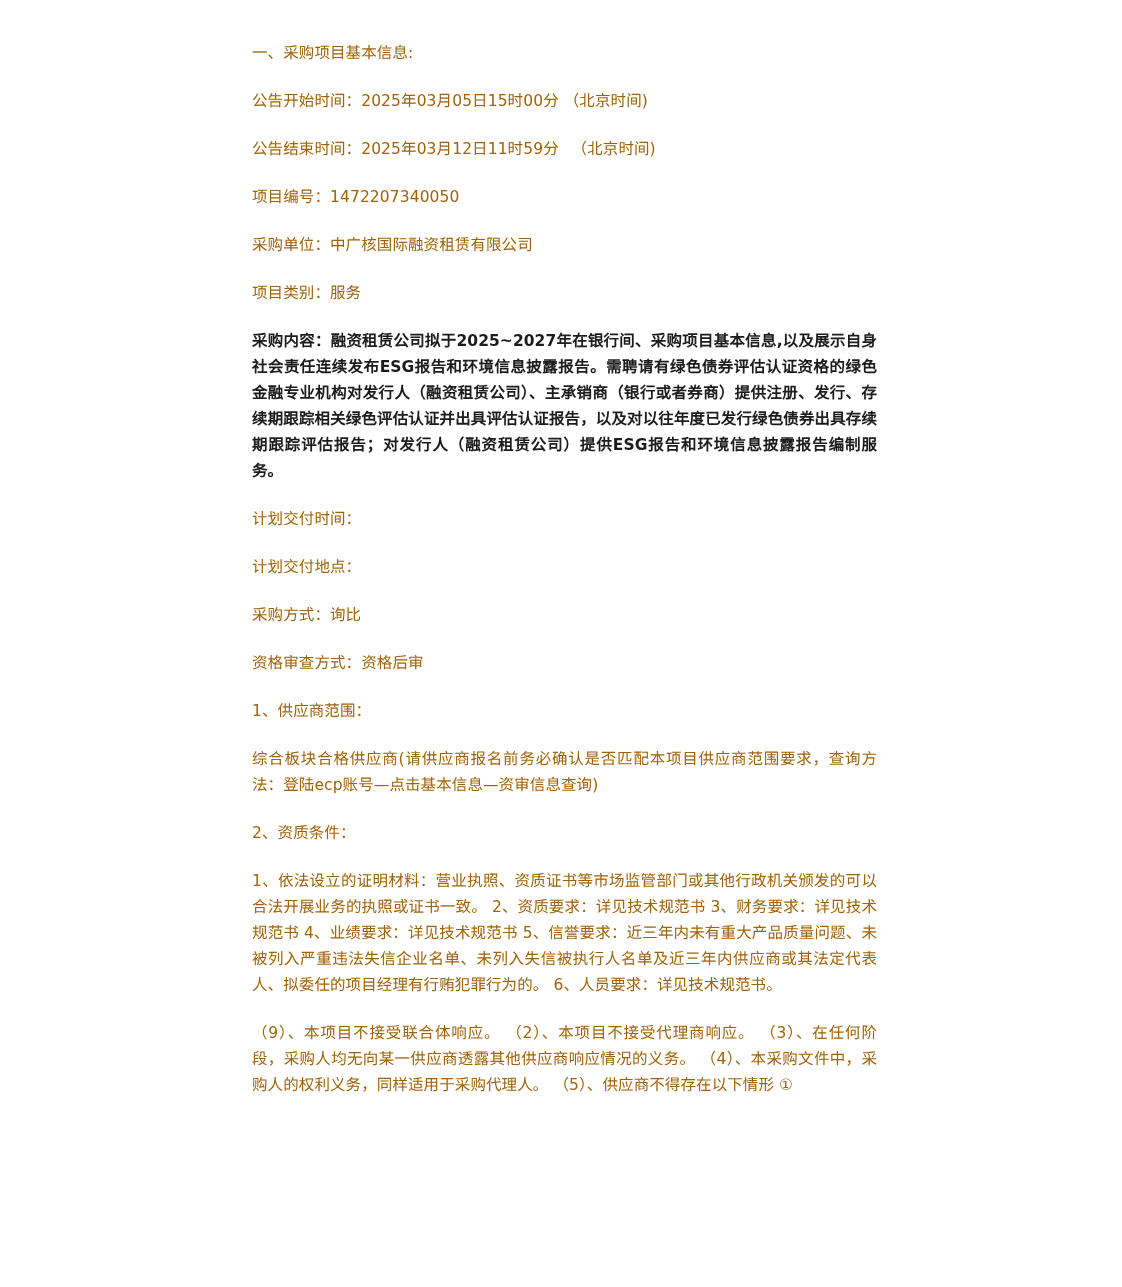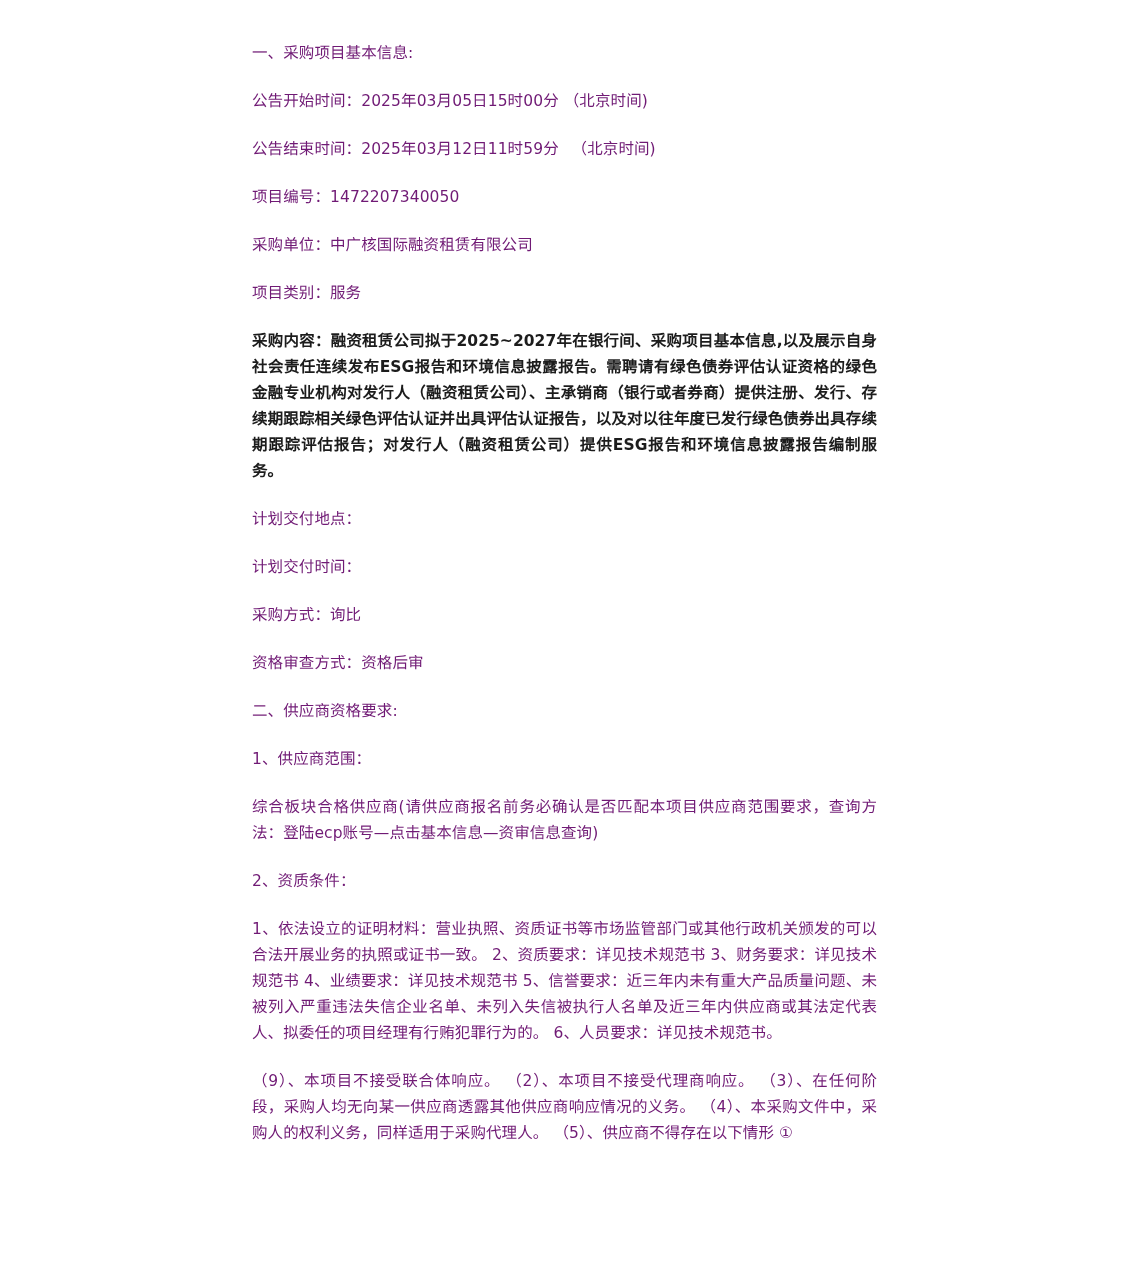--- a/index.html
+++ b/index.html
@@ -31,21 +31,21 @@
     font-weight: 600;
     color: #1f1f1f;
     margin: 0 0 22px 0;
     letter-spacing: 0.2px;
   }
 
   .para {
     font-size: 15.5px;
     line-height: 26px;
     margin: 0 0 22px 0;
-    color: #701a75;
+    color: #a16207;
     text-align: justify;
     text-justify: inter-ideograph;
     letter-spacing: 0.1px;
     word-break: break-all;
   }
 
   .para.section-head {
     font-weight: 400;
   }
 
@@ -74,29 +74,28 @@
 
   <p class="para">项目编号：1472207340050</p>
 
 
   <p class="para">采购单位：中广核国际融资租赁有限公司</p>
 
   <p class="para">项目类别：服务</p>
 
   <p class="para emphasis">采购内容：融资租赁公司拟于2025~2027年在银行间、采购项目基本信息,以及展示自身社会责任连续发布ESG报告和环境信息披露报告。需聘请有绿色债券评估认证资格的绿色金融专业机构对发行人（融资租赁公司）、主承销商（银行或者券商）提供注册、发行、存续期跟踪相关绿色评估认证并出具评估认证报告，以及对以往年度已发行绿色债券出具存续期跟踪评估报告；对发行人（融资租赁公司）提供ESG报告和环境信息披露报告编制服务。</p>
 
+  <p class="para">计划交付时间：</p>
+
   <p class="para">计划交付地点：</p>
-
-  <p class="para">计划交付时间：</p>
 
   <p class="para">采购方式：询比</p>
 
   <p class="para">资格审查方式：资格后审</p>
 
-  <p class="para section-head">二、供应商资格要求:</p>
 
   <p class="para">1、供应商范围：</p>
 
   <p class="para">综合板块合格供应商(请供应商报名前务必确认是否匹配本项目供应商范围要求，查询方法：登陆ecp账号—点击基本信息—资审信息查询)</p>
 
   <p class="para">2、资质条件：</p>
 
   <p class="para">1、依法设立的证明材料：营业执照、资质证书等市场监管部门或其他行政机关颁发的可以合法开展业务的执照或证书一致。 2、资质要求：详见技术规范书 3、财务要求：详见技术规范书 4、业绩要求：详见技术规范书 5、信誉要求：近三年内未有重大产品质量问题、未被列入严重违法失信企业名单、未列入失信被执行人名单及近三年内供应商或其法定代表人、拟委任的项目经理有行贿犯罪行为的。 6、人员要求：详见技术规范书。</p>
 
 

